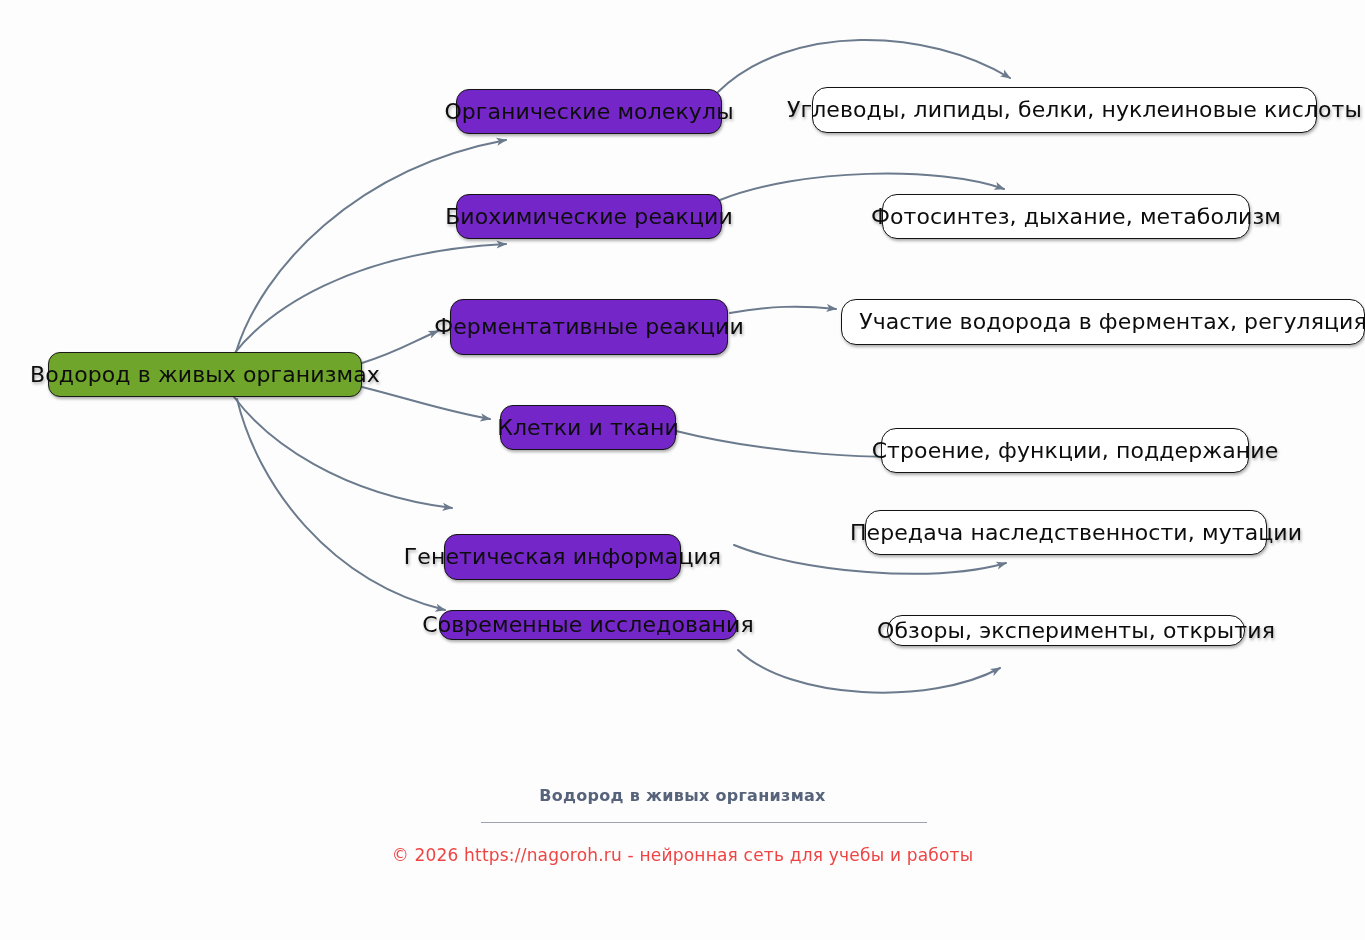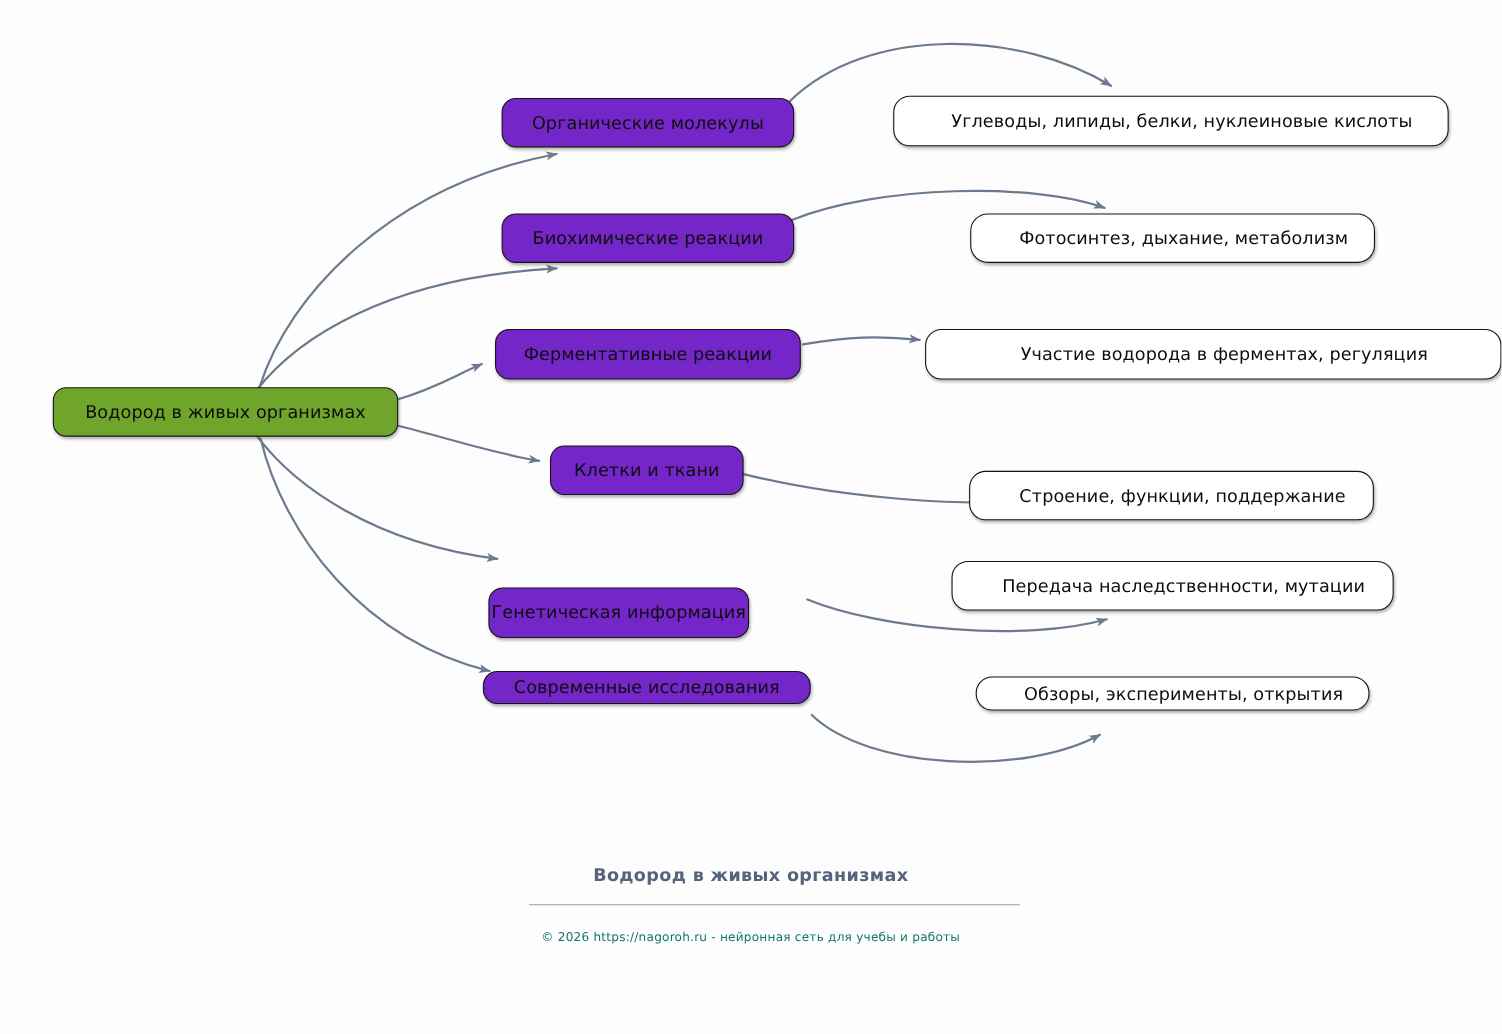--- a/index.html
+++ b/index.html
@@ -33,21 +33,21 @@
   }
 
   .node {
     position: absolute;
     box-sizing: border-box;
     display: flex;
     align-items: center;
     justify-content: center;
     white-space: nowrap;
     border-radius: 13px;
-    font-size: 16px;
+    font-size: 22px;
     line-height: 1;
     letter-spacing: 0.1px;
     color: #0d0d0d;
     filter: drop-shadow(1.5px 2px 1.6px rgba(60,60,60,0.42));
   }
 
   .node-root {
     background: #6FA52A;
     border: 1.4px solid #1a1a1a;
     border-radius: 12px;
@@ -82,22 +82,22 @@
   .footer-rule {
     position: absolute;
     top: 822px;
     left: 481px;
     width: 446px;
     height: 0;
     border-top: 1.3px solid #9aa3b0;
   }
   .footer-copy {
     top: 845px;
-    font-size: 11px;
-    color: #0f766e;
+    font-size: 17px;
+    color: #ef4444;
     letter-spacing: 0.2px;
   }
 </style>
 </head>
 <body>
 
 <div id="mindmap">
 
   <svg class="edge-layer" viewBox="0 0 1365 940" width="1365" height="940" xmlns="http://www.w3.org/2000/svg">
     <defs>
@@ -130,25 +130,25 @@
   <div class="node node-branch" style="left:456px; top:89px; width:266px; height:45px;">
     <span>Органические молекулы</span>
   </div>
   <div class="node node-leaf" style="left:812px; top:87px; width:505px; height:46px;">
     <span>Углеводы, липиды, белки, нуклеиновые кислоты</span>
   </div>
 
   <div class="node node-branch" style="left:456px; top:194px; width:266px; height:45px;">
     <span>Биохимические реакции</span>
   </div>
-  <div class="node node-leaf" style="left:882px; top:194px; width:368px; height:45px;border-radius:16px;">
+  <div class="node node-leaf" style="left:882px; top:194px; width:368px; height:45px;">
     <span>Фотосинтез, дыхание, метаболизм</span>
   </div>
 
-  <div class="node node-branch" style="left:450px; top:299px; width:278px; height:46px;">
+  <div class="node node-branch" style="left:450px; top:299px; width:278px; height:56px;">
     <span>Ферментативные реакции</span>
   </div>
   <div class="node node-leaf" style="left:841px; top:299px; width:524px; height:46px;">
     <span>Участие водорода в ферментах, регуляция</span>
   </div>
 
   <div class="node node-branch" style="left:500px; top:405px; width:176px; height:45px;">
     <span>Клетки и ткани</span>
   </div>
   <div class="node node-leaf" style="left:881px; top:405px; width:368px; height:45px;margin-top:23px;">

